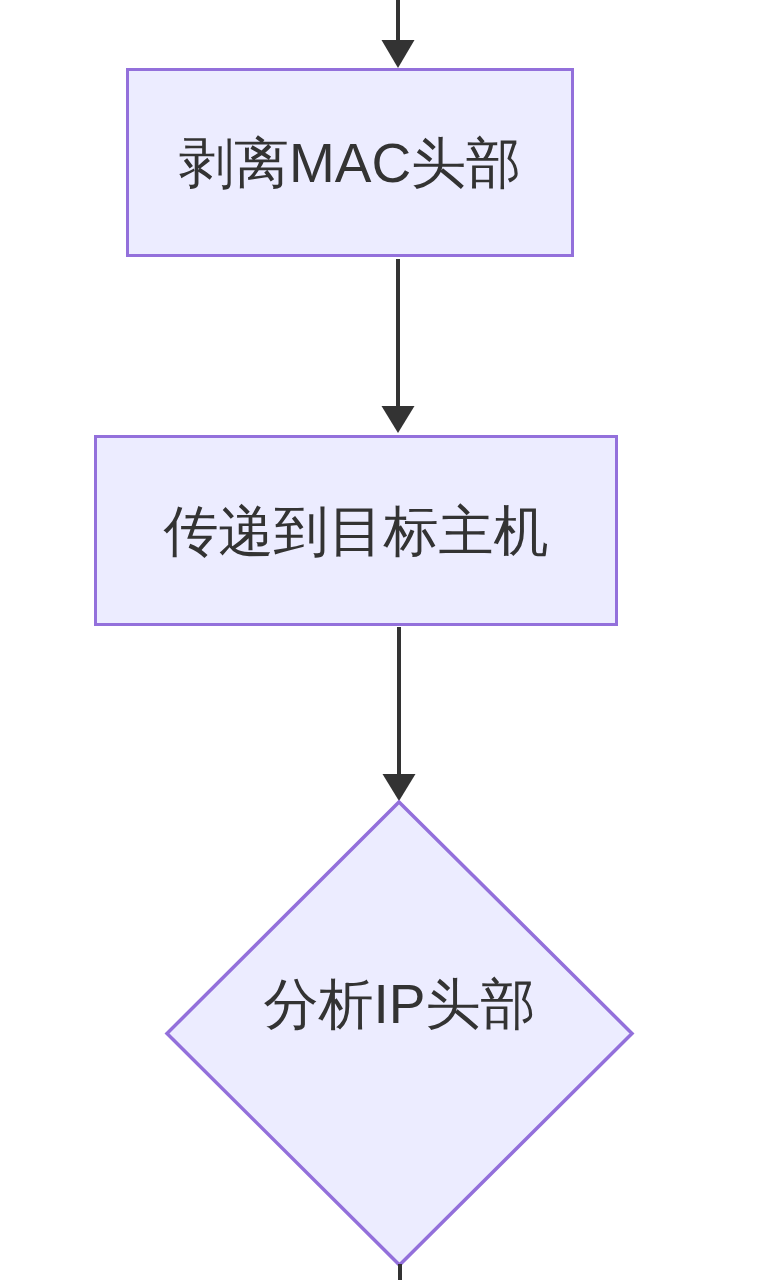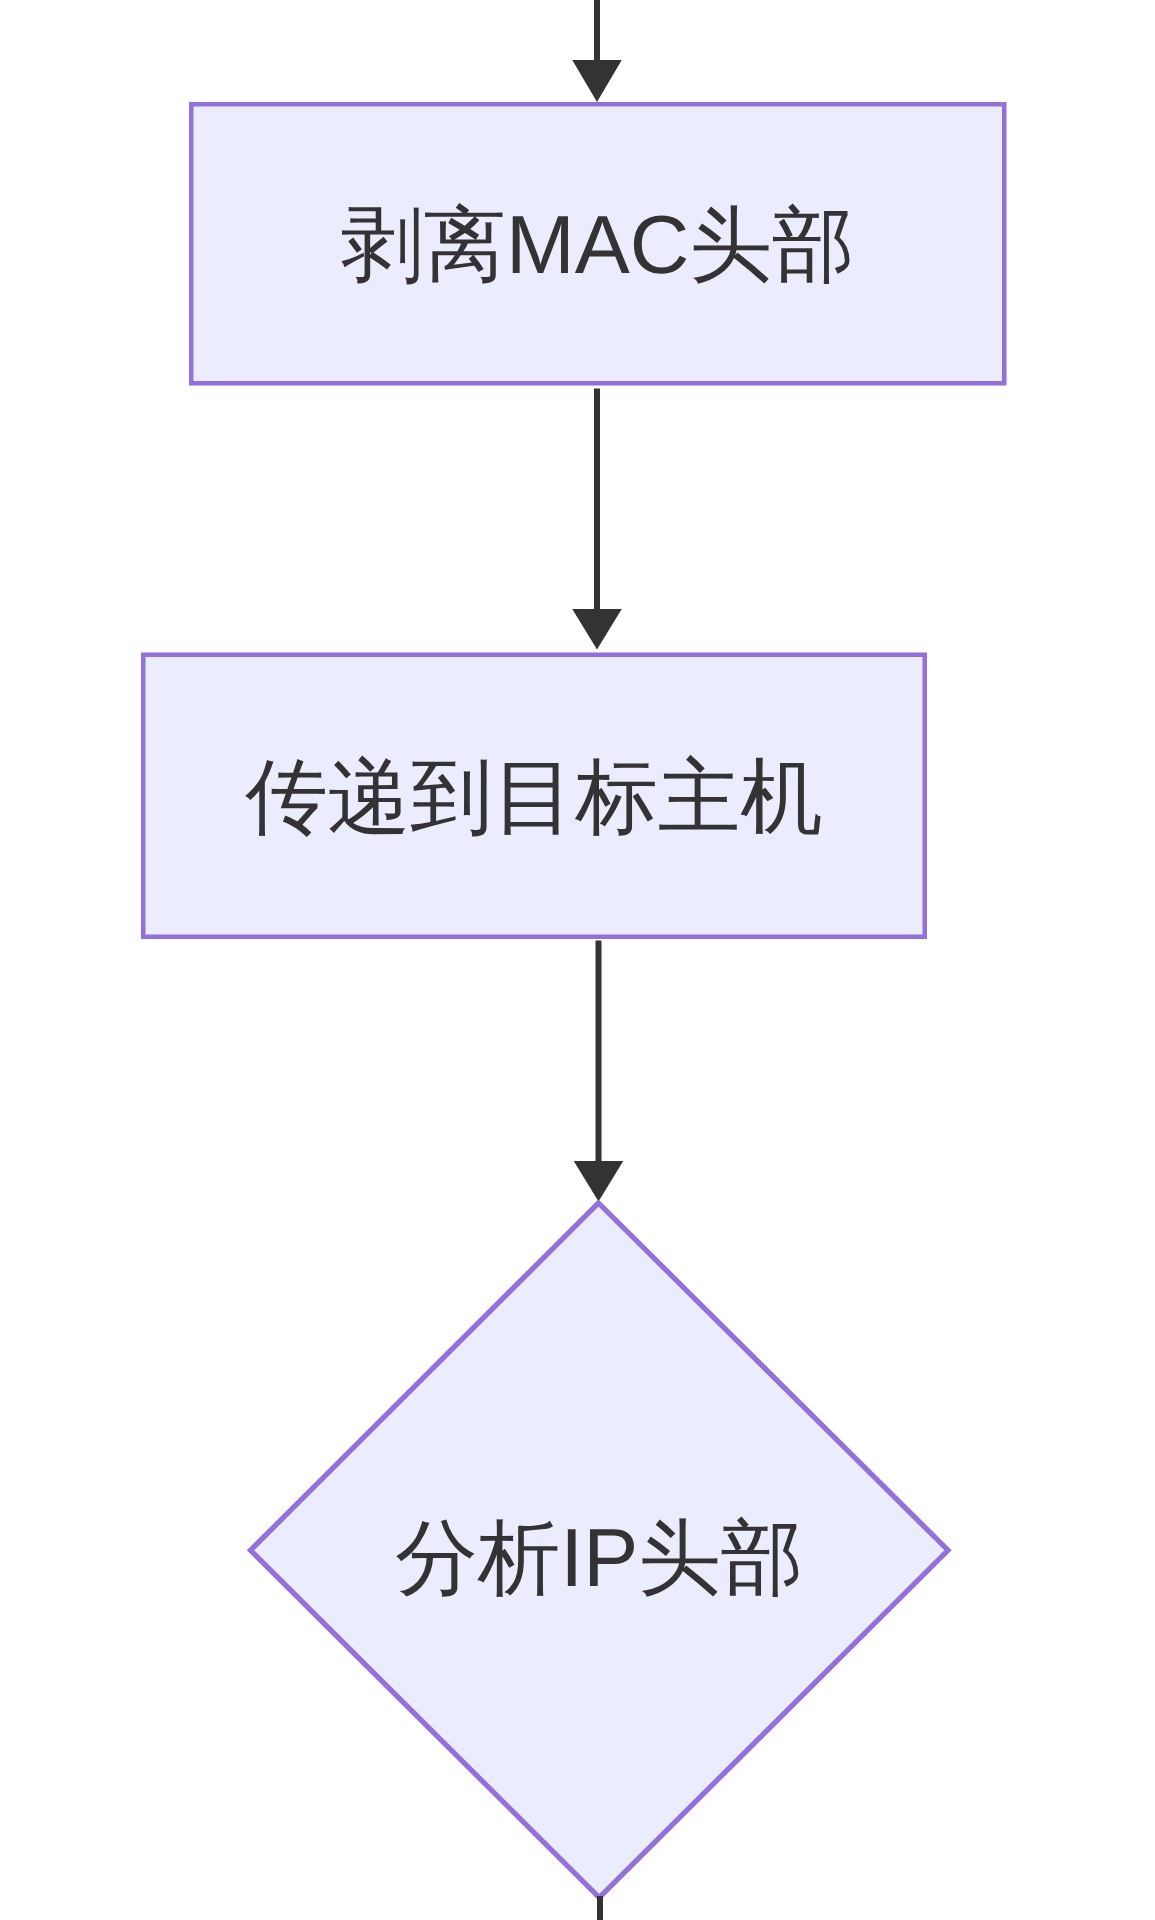--- a/index.html
+++ b/index.html
@@ -47,33 +47,33 @@
     justify-content: center;
     color: #333333;
     font-size: 55px;
     line-height: 1.2;
     text-align: center;
     white-space: nowrap;
   }
   #node-strip-mac {
     left: 126px;
     top: 68px;
-    width: 545px;
+    width: 448px;
     height: 189px;
   }
   #node-deliver-host {
     left: 94px;
     top: 435px;
     width: 524px;
     height: 191px;
   }
   .diamond-label {
     position: absolute;
     left: 167px;
-    top: 806px;
+    top: 772px;
     width: 465px;
     height: 463px;
     display: flex;
     align-items: center;
     justify-content: center;
     color: #333333;
     font-size: 55px;
     line-height: 1.2;
     text-align: left;
     white-space: nowrap;

